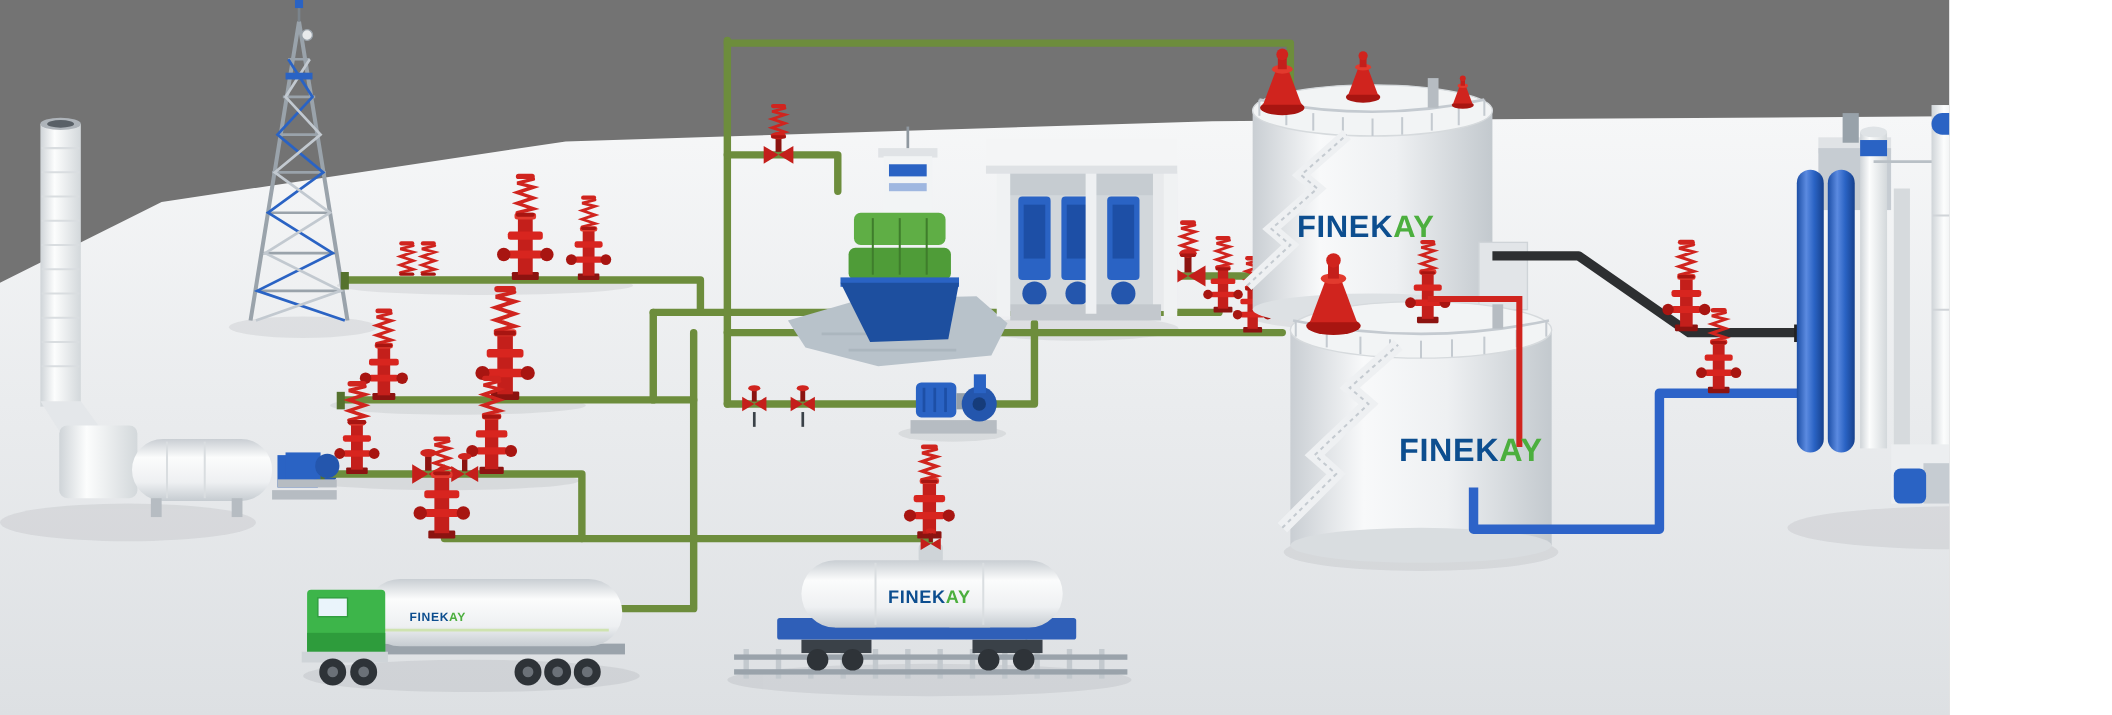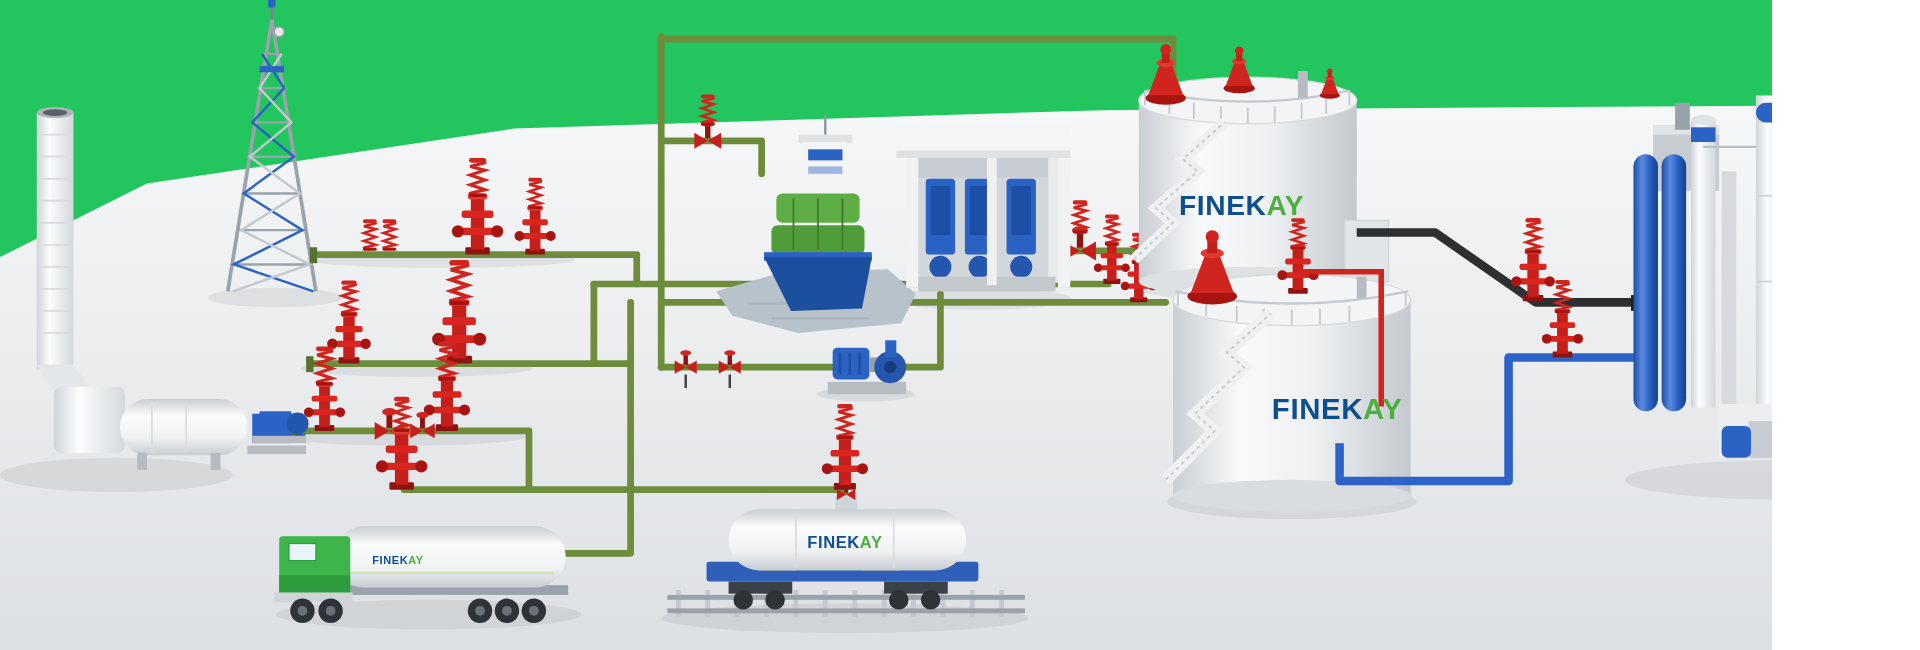--- a/index.html
+++ b/index.html
@@ -1,16 +1,16 @@
 <!DOCTYPE html>
 <html><head>
 <meta charset="utf-8">
 <style>
   html,body{margin:0;padding:0;background:#ffffff;}
-  #stage{width:1772px;height:650px;overflow:hidden;position:relative;background:#22c55e;}
+  #stage{width:1772px;height:650px;overflow:hidden;position:relative;background:#737373;}
   svg{display:block;}
   .logo{font-family:"Liberation Sans",sans-serif;font-weight:bold;letter-spacing:.5px;}
 </style>
 </head>
 <body>
 
 <div id="stage">
 <svg width="1920" height="650" viewBox="0 0 1568 531" preserveAspectRatio="none" xmlns="http://www.w3.org/2000/svg">
 
   <defs>

